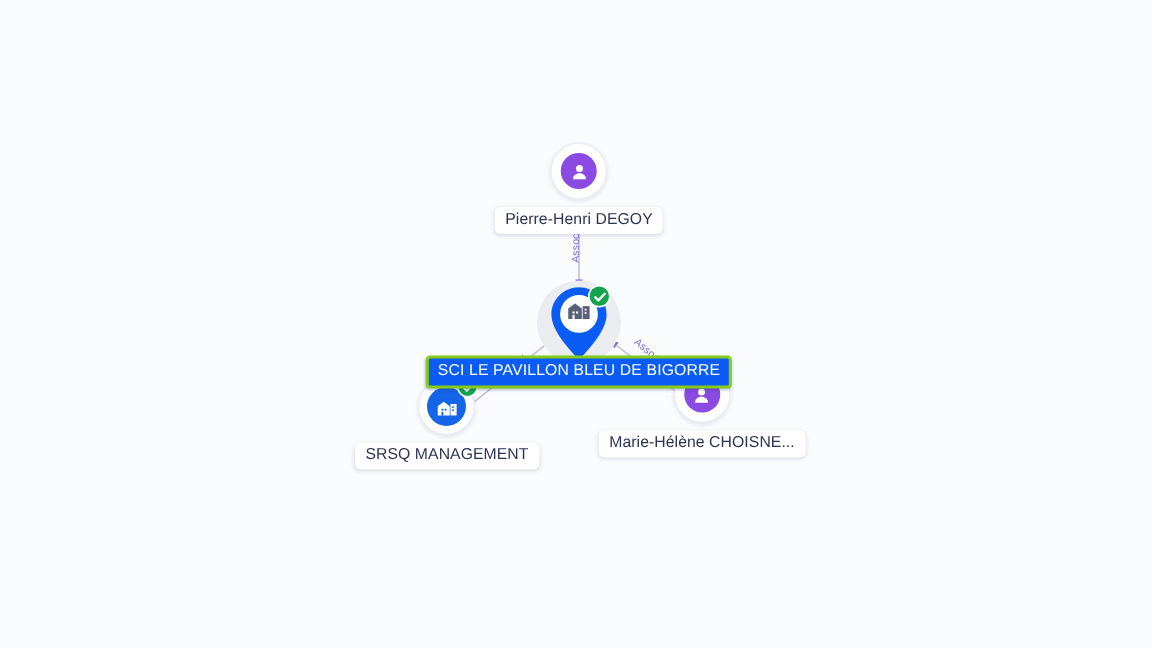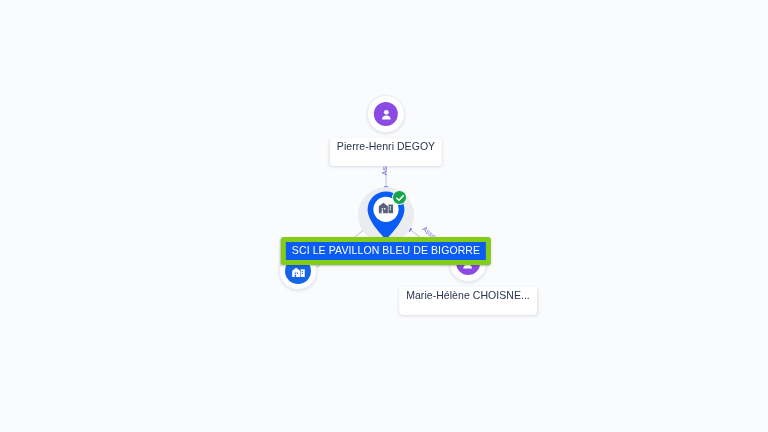--- a/index.html
+++ b/index.html
@@ -105,21 +105,21 @@
     border: 1.5px solid #ffffff;
     display: flex;
     align-items: center;
     justify-content: center;
   }
   .check-badge svg { display: block; }
 
   
   .node-label {
     margin-top: 5px;
-    padding: 2px 7px 13px 7px;
+    padding: 2px 7px 3px 7px;
     background: #ffffff;
     border-radius: 4px;
     box-shadow: 0 1px 3px rgba(40,50,90,0.16);
     font-size: 10.5px;
     line-height: 13px;
     color: #2b3452;
     white-space: nowrap;
     letter-spacing: 0.05px;
   }
 
@@ -163,21 +163,21 @@
     align-items: center;
     justify-content: center;
   }
 
   .center-label {
     position: absolute;
     left: 50%;
     transform: translateX(-50%);
     top: 48px;
     background: #0a5cf5;
-    border: 5px solid #84cc16;
+    border: 2px solid #84cc16;
     border-radius: 3px;
     color: #ffffff;
     font-size: 10.5px;
     line-height: 13px;
     padding: 2px 6px 3px 6px;
     white-space: nowrap;
     letter-spacing: 0.1px;
     box-shadow: 0 1px 2px rgba(10,40,120,0.3);
   }
 
@@ -255,20 +255,21 @@
             <rect x="13.0" y="10.7" width="1.3" height="1.3" fill="#1565e8"></rect>
           </svg>
         </div>
       </div>
       <div class="check-badge">
         <svg width="9" height="9" viewBox="0 0 12 12" aria-hidden="true">
           <path d="M2.2 6.3 L4.7 8.7 L9.8 3.4" stroke="#ffffff" stroke-width="1.9" fill="none" stroke-linecap="round" stroke-linejoin="round"></path>
         </svg>
       </div>
     </div>
+    <div class="node-label">SRSQ MANAGEMENT</div>
   </div>
 
   <div class="node" style="left:468px; top:244px;align-items:center;">
     <div class="node-badge-wrap">
       <div class="person-disc">
         <div class="person-inner">
           <svg width="13" height="13" viewBox="0 0 16 16" aria-hidden="true">
             <circle cx="8" cy="5.3" r="2.9" fill="#ffffff"></circle>
             <path d="M2.6 14.2c0-3.1 2.4-5 5.4-5s5.4 1.9 5.4 5z" fill="#ffffff"></path>
           </svg>

